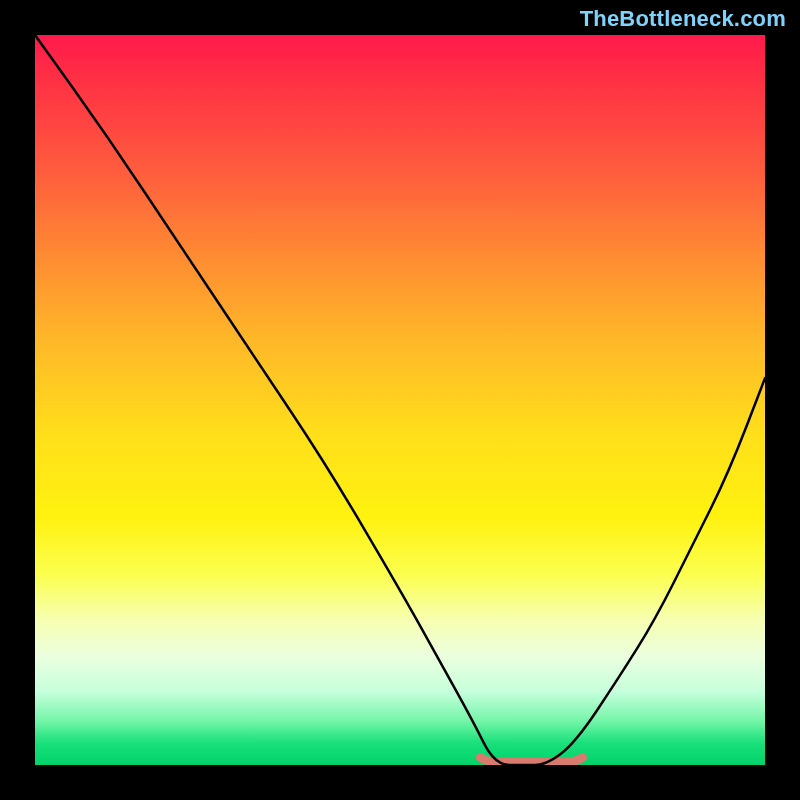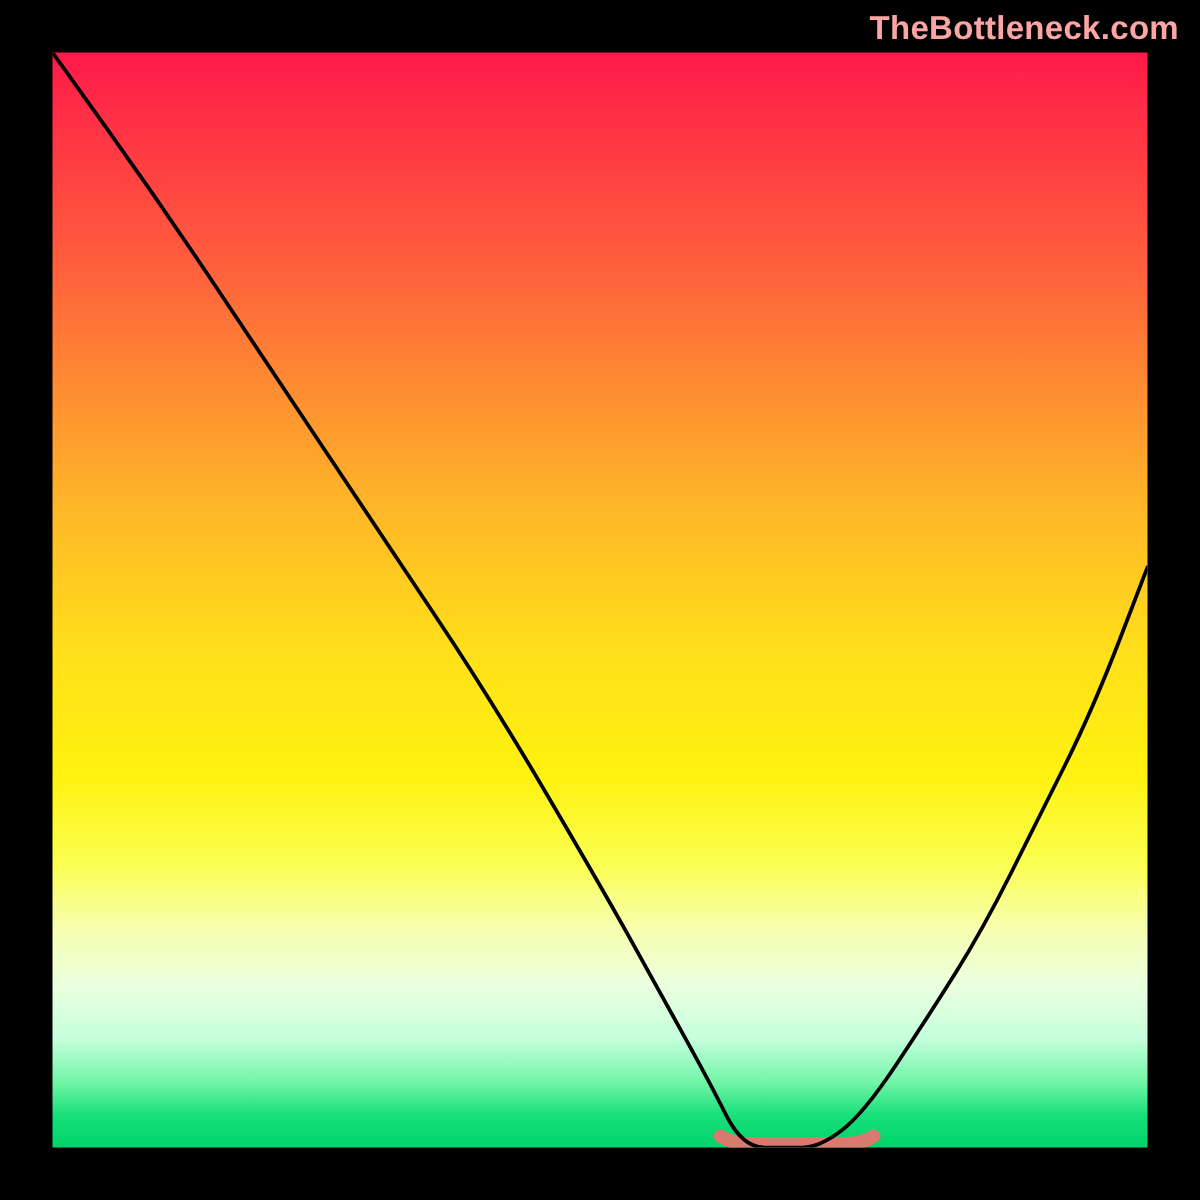--- a/index.html
+++ b/index.html
@@ -14,21 +14,21 @@
   .outer {
     position: relative;
     width: 800px;
     height: 800px;
     background: #000;
   }
   .watermark {
     position: absolute;
     top: 6px;
     right: 14px;
-    color: #fca5a5;
+    color: #7dd3fc;
     font-size: 22px;
     font-weight: 600;
     letter-spacing: 0.2px;
     z-index: 10;
   }
   .plot {
     position: absolute;
     left: 35px;
     top: 35px;
     width: 730px;

